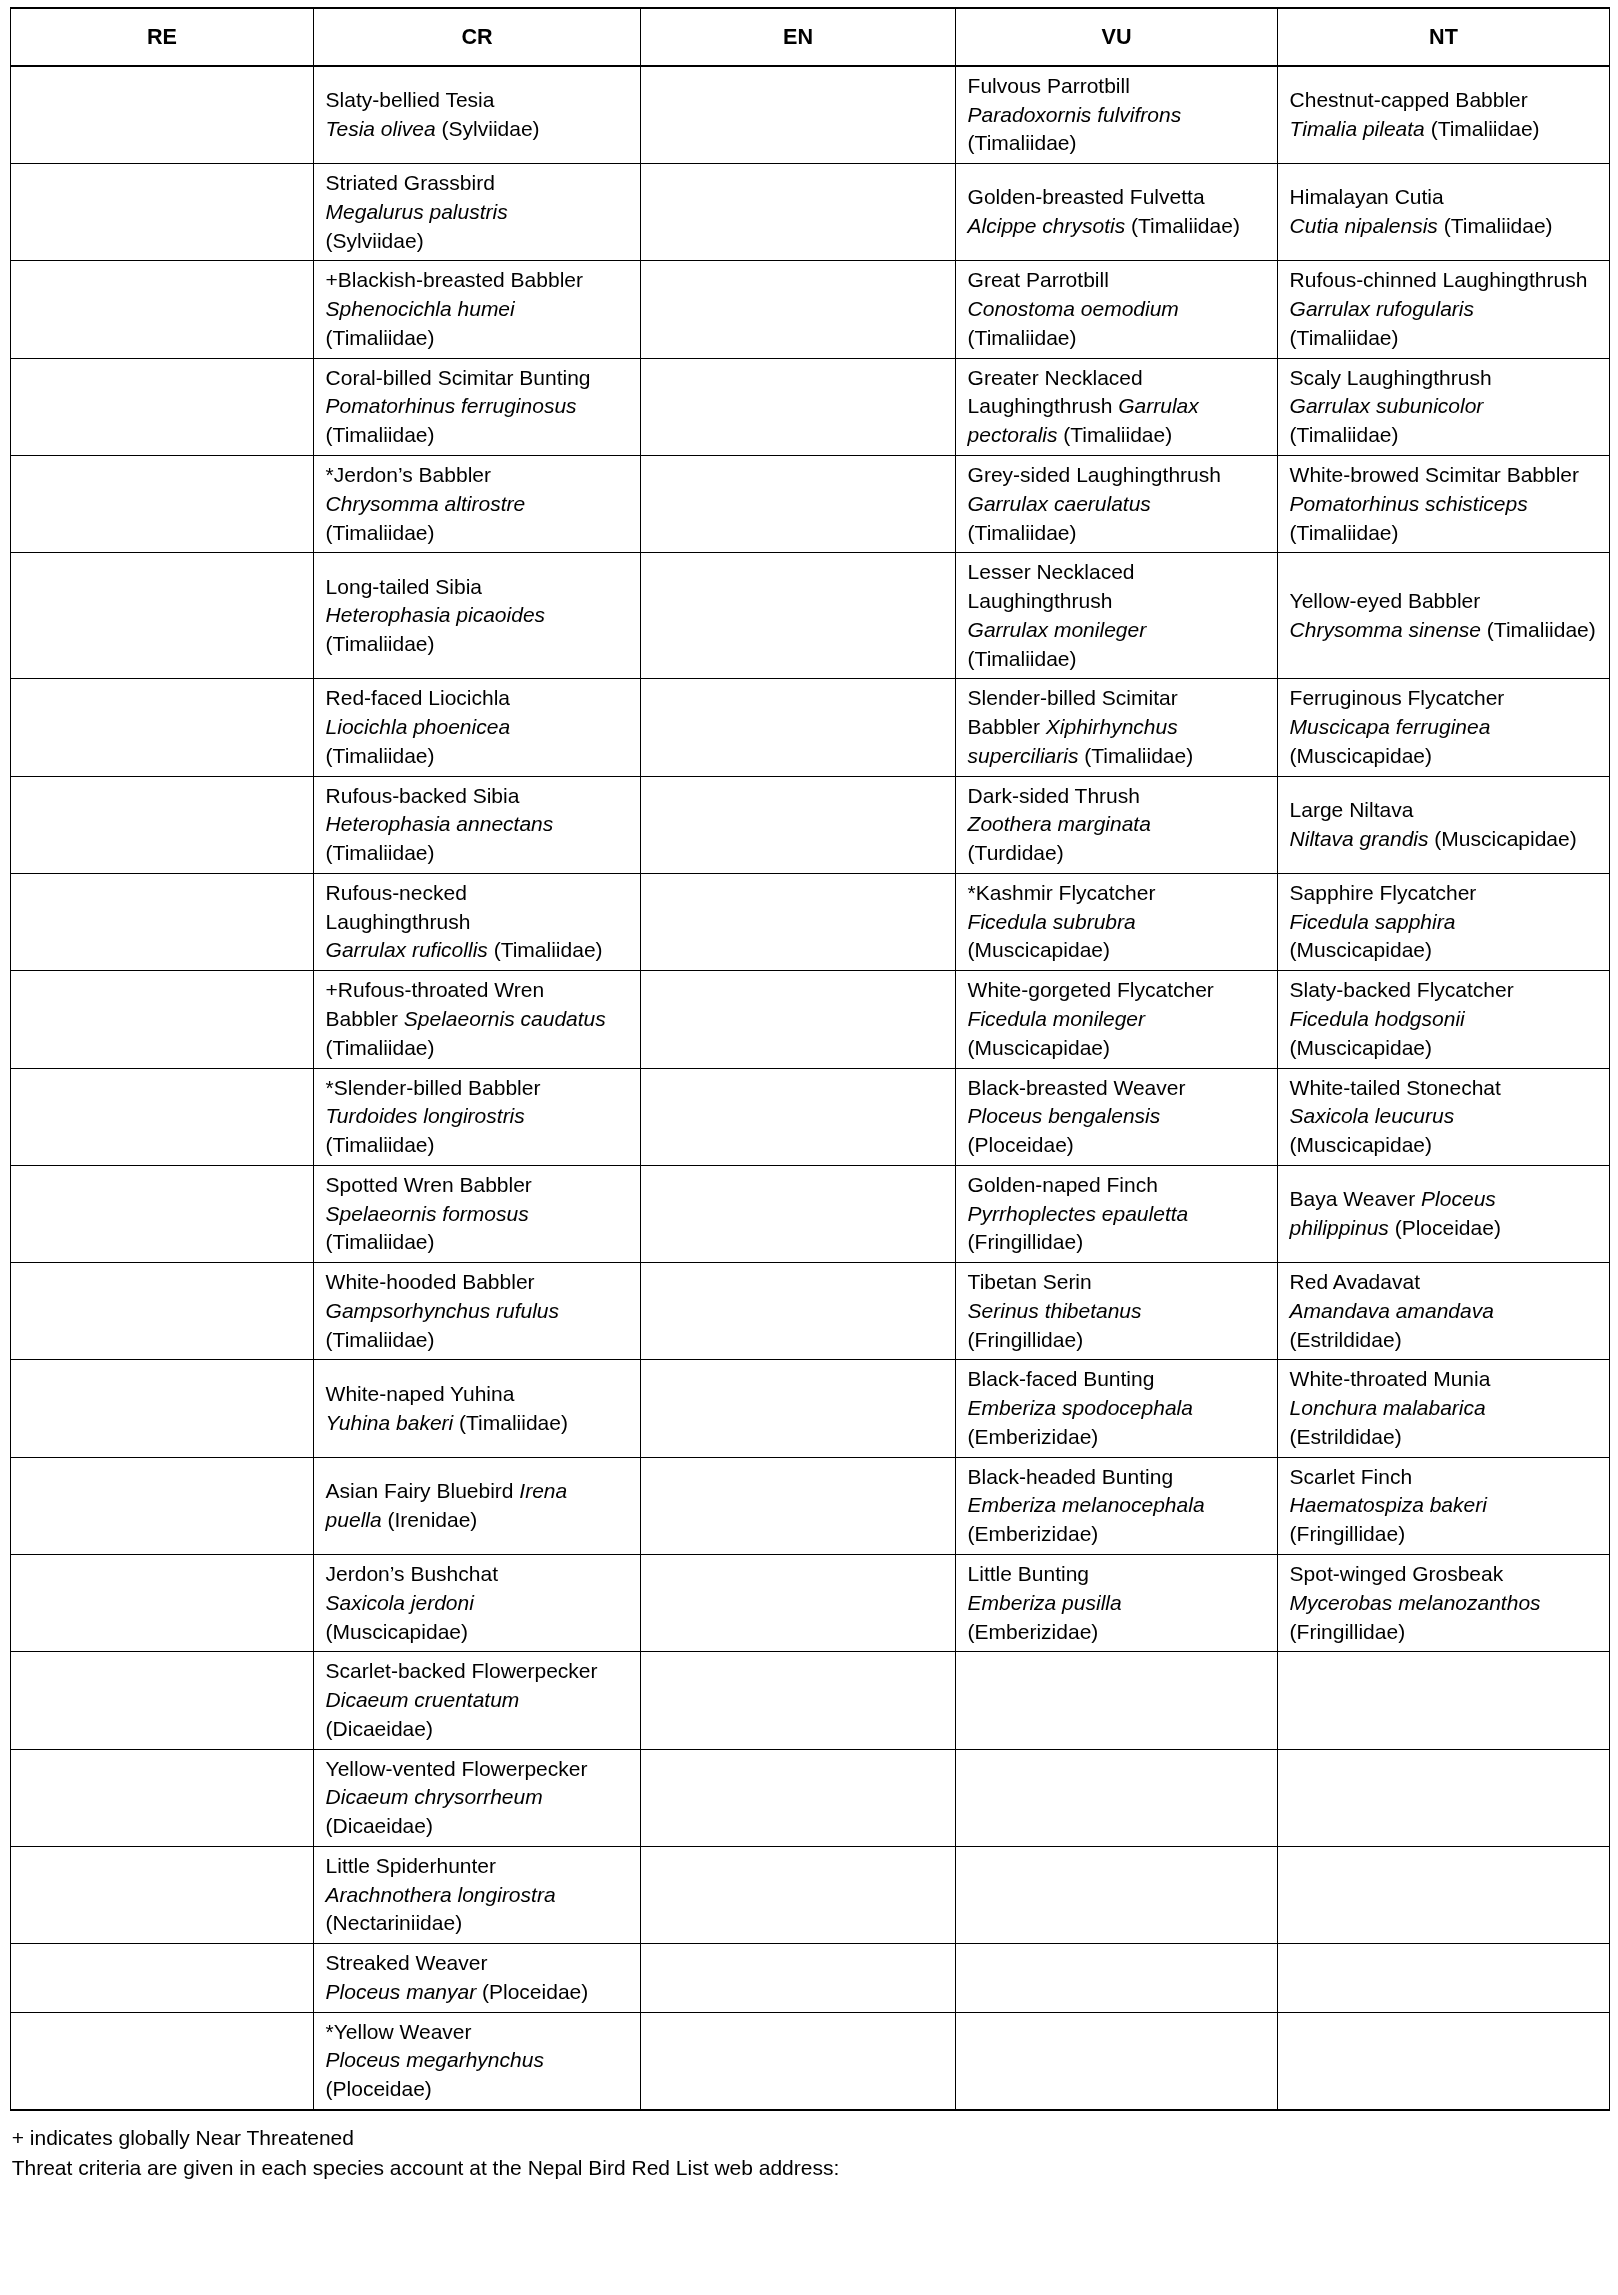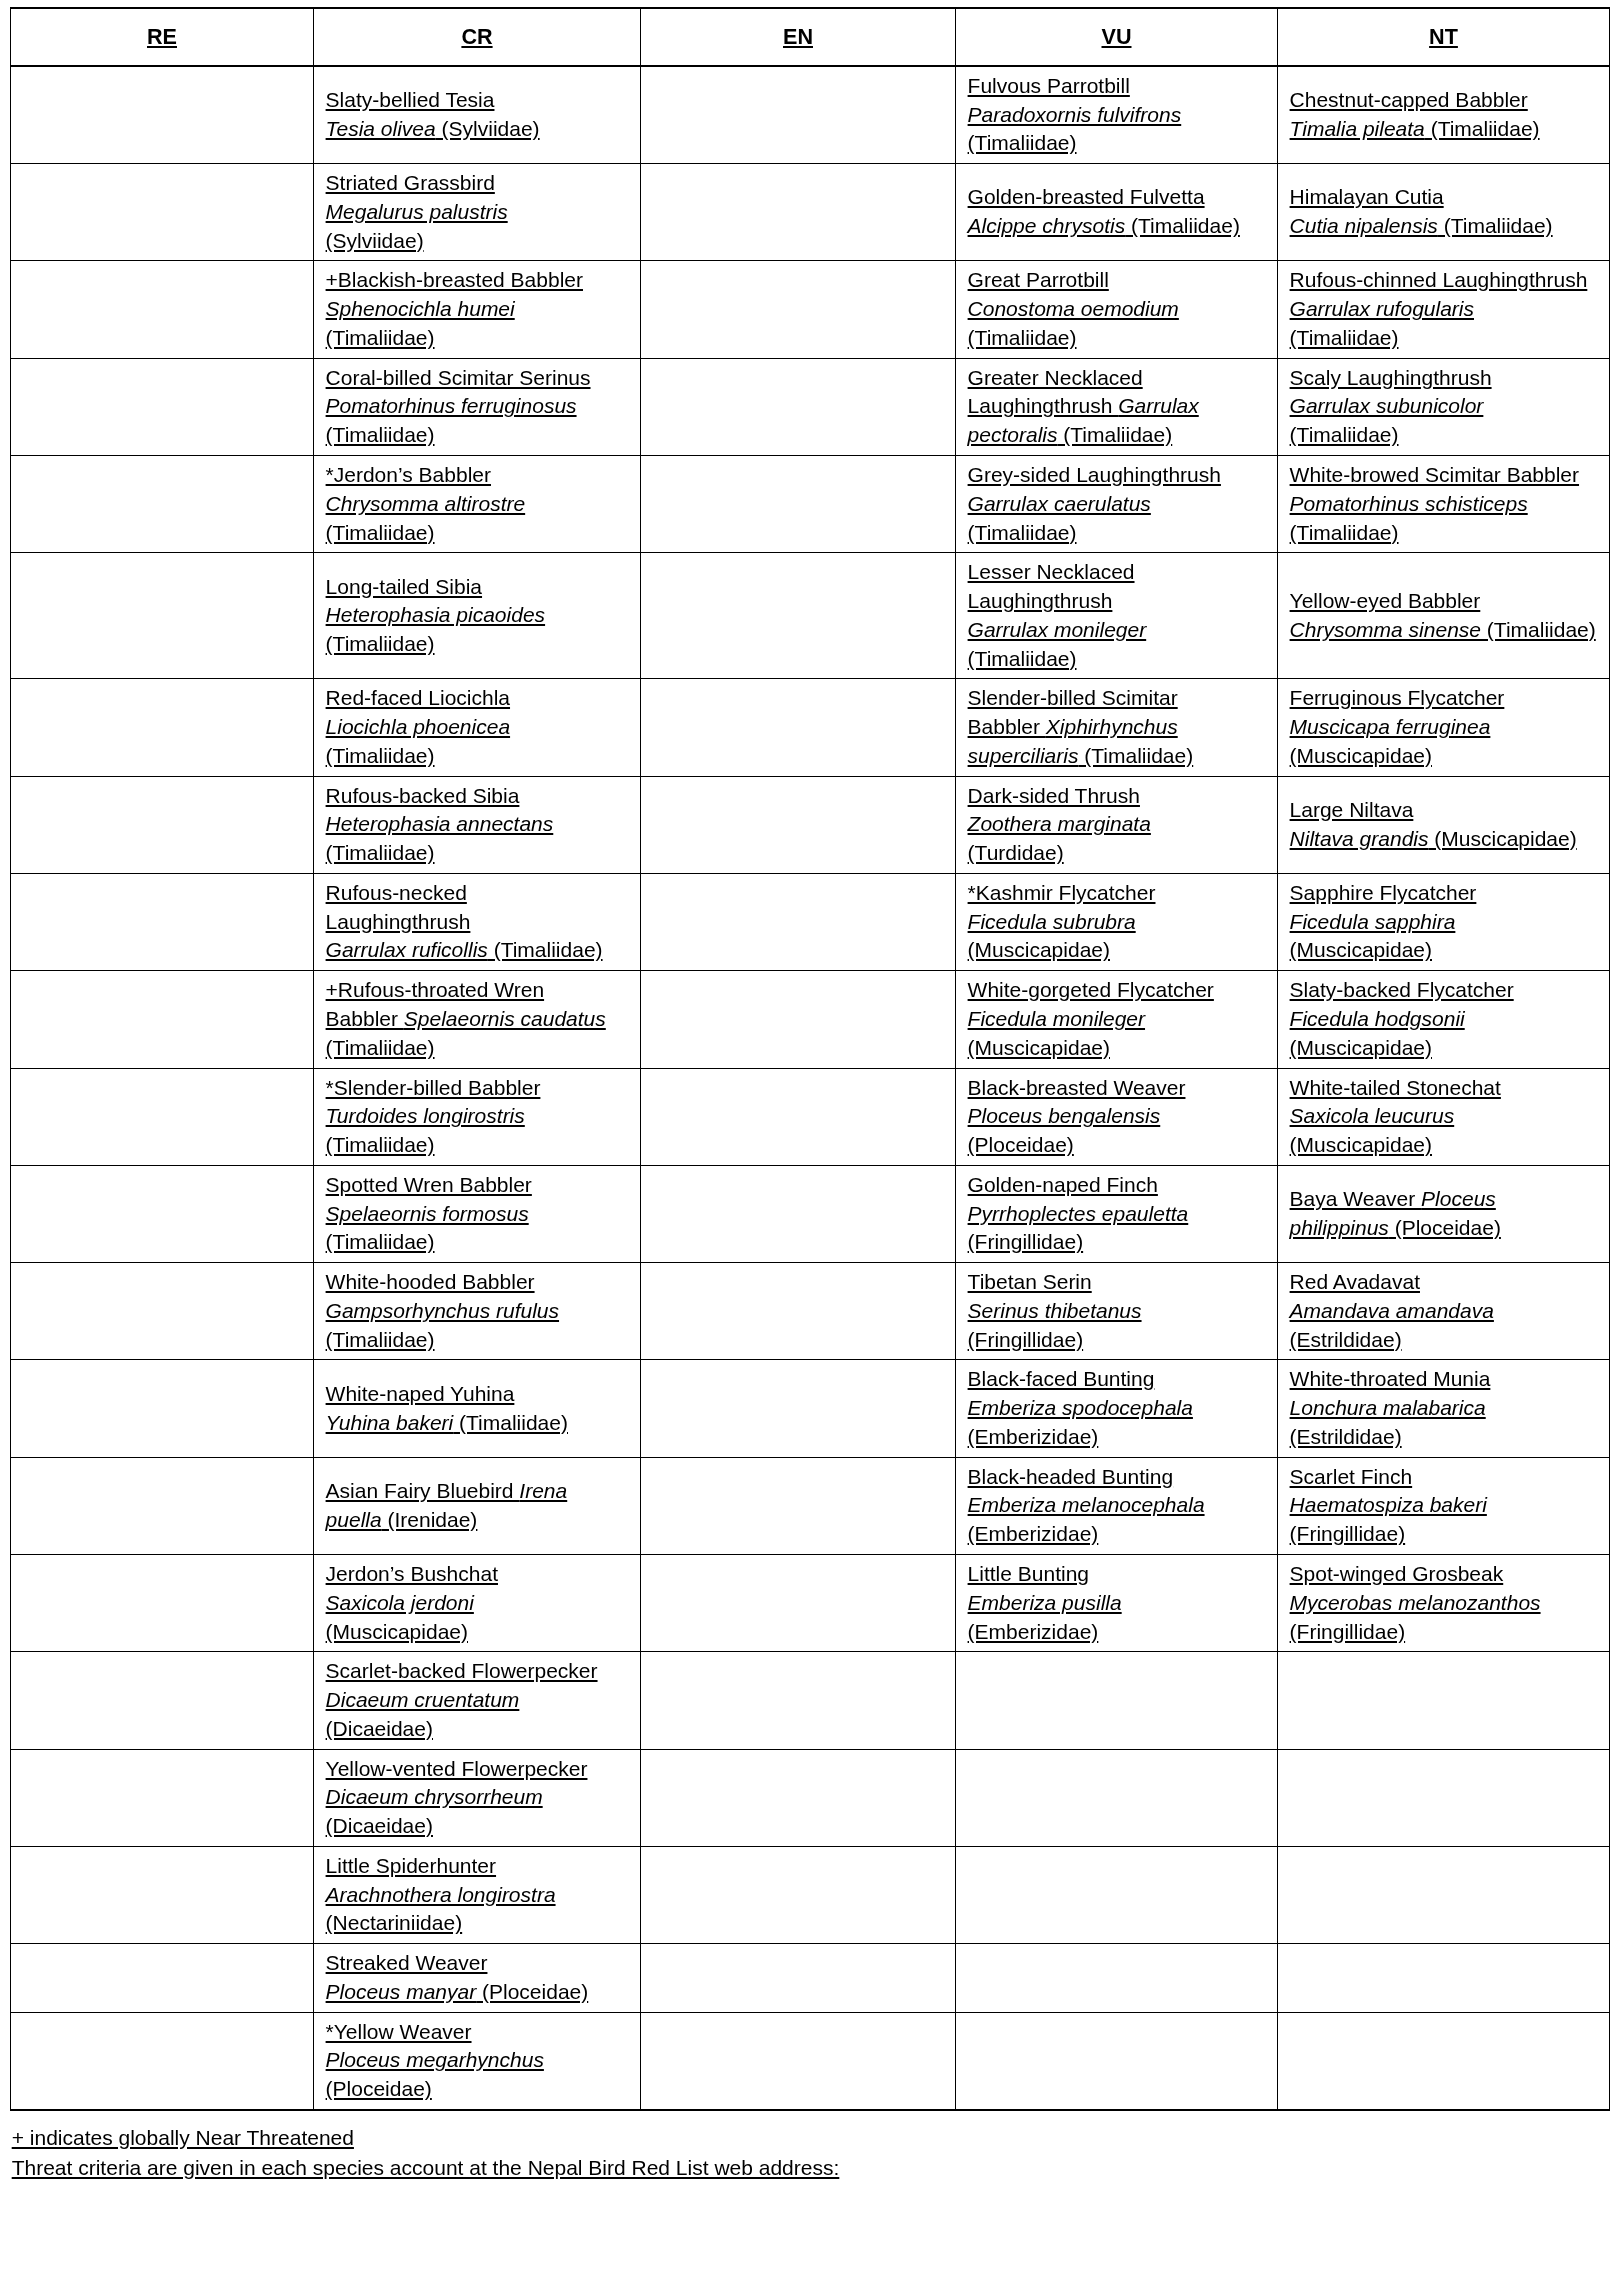--- a/index.html
+++ b/index.html
@@ -13,21 +13,20 @@
     font-family: "Liberation Sans", sans-serif;
     color: #000000;
     -webkit-font-smoothing: antialiased;
   }
   #page {
     position: relative;
     width: 1618px;
     height: 2295px;
     box-sizing: border-box;
     padding: 6.6px 10px 0 10px;
-    text-decoration: underline;
   }
   table.redlist {
     border-collapse: collapse;
     width: 1598px;
     table-layout: fixed;
     margin: 0;
   }
   table.redlist col.c-re { width: 303px; }
   table.redlist col.c-cr { width: 327px; }
   table.redlist col.c-en { width: 315px; }
@@ -158,21 +157,21 @@
               <span class="ln"><span>Rufous-chinned Laughingthrush</span></span>
               <span class="ln"><span class="sci">Garrulax rufogularis</span></span>
               <span class="ln"><span>(Timaliidae)</span></span>
             </span>
           </td>
         </tr>
         <tr>
           <td></td>
           <td>
             <span class="cell-lines">
-              <span class="ln"><span>Coral-billed Scimitar Serinus</span></span>
+              <span class="ln"><span>Coral-billed Scimitar Bunting</span></span>
               <span class="ln"><span class="sci">Pomatorhinus ferruginosus</span></span>
               <span class="ln"><span>(Timaliidae)</span></span>
             </span>
           </td>
           <td></td>
           <td>
             <span class="cell-lines">
               <span class="ln"><span>Greater Necklaced</span></span>
               <span class="ln"><span>Laughingthrush </span><span class="sci">Garrulax</span></span>
               <span class="ln"><span class="sci">pectoralis</span><span> (Timaliidae)</span></span>

